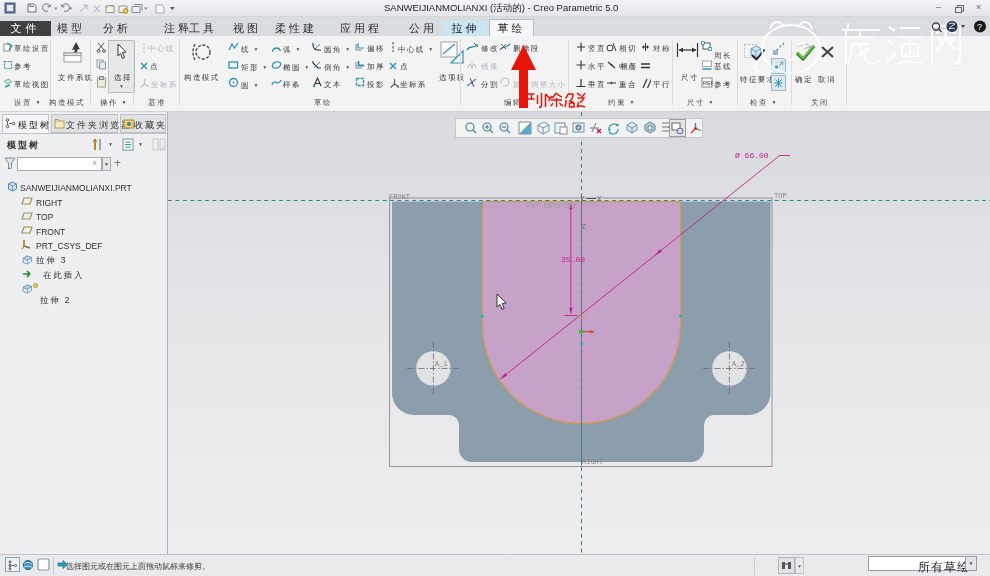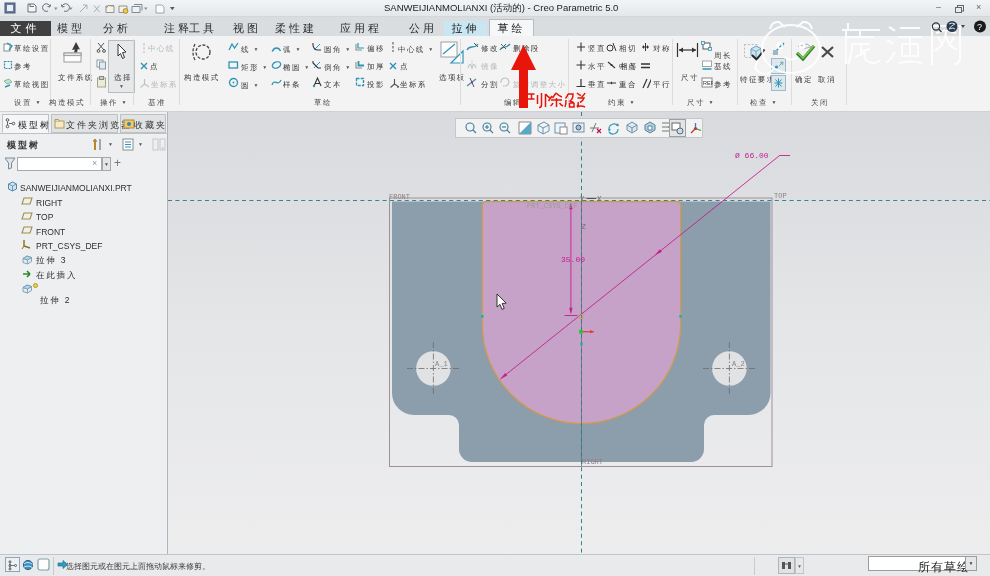--- a/index.html
+++ b/index.html
@@ -468,21 +468,21 @@
 <span class="titem" style="left:36px;top:129px">PRT_CSYS_DEF</span>
 <svg class="ic" style="left:21px;top:141.5px" width="12" height="11" viewBox="0 0 12 11">
         <path d="M2 4.5 L6 2 L10.5 3.5 L10.5 7.5 L6.5 10 L2 8.5 Z" fill="#dfeef6" stroke="#7a99ac" stroke-width="0.9"></path>
         <path d="M2 4.5 L6.5 6 L10.5 3.5 M6.5 6 V10" fill="none" stroke="#7a99ac" stroke-width="0.8"></path>
         <path d="M6 2 L10.5 3.5 L6.5 6 L2 4.5 Z" fill="#aed5e8" stroke="#7a99ac" stroke-width="0.8"></path>
       </svg>
 <span class="titem" style="left:36px;top:143px;letter-spacing:1.8px">拉伸 3</span>
 <svg class="ic" style="left:22px;top:156.5px" width="11" height="10" viewBox="0 0 11 10">
         <path d="M1 5 H8 M8 5 L5 2 M8 5 L5 8" stroke="#2a8a2a" stroke-width="1.6"></path>
       </svg>
-<span class="titem" style="left:36px;top:157.5px;letter-spacing:1.8px">在此插入</span>
+<span class="titem" style="left:43px;top:157.5px;letter-spacing:1.8px">在此插入</span>
 <svg class="ic" style="left:21px;top:171px" width="12" height="11" viewBox="0 0 12 11">
         <path d="M2 4.5 L6 2 L10.5 3.5 L10.5 7.5 L6.5 10 L2 8.5 Z" fill="#dfeef6" stroke="#7a99ac" stroke-width="0.9"></path>
         <path d="M2 4.5 L6.5 6 L10.5 3.5 M6.5 6 V10" fill="none" stroke="#7a99ac" stroke-width="0.8"></path>
         <path d="M6 2 L10.5 3.5 L6.5 6 L2 4.5 Z" fill="#aed5e8" stroke="#7a99ac" stroke-width="0.8"></path>
       </svg>
 <circle class="ic"></circle>
 <span class="ab" style="left:33px;top:171px;width:5px;height:5px;background:#e8d44d;border:1px solid #b09a20;border-radius:50%"></span>
 <span class="titem" style="left:40px;top:183px;letter-spacing:1.8px">拉伸 2</span>
 </div>
 <div class="ab" id="canvas">

